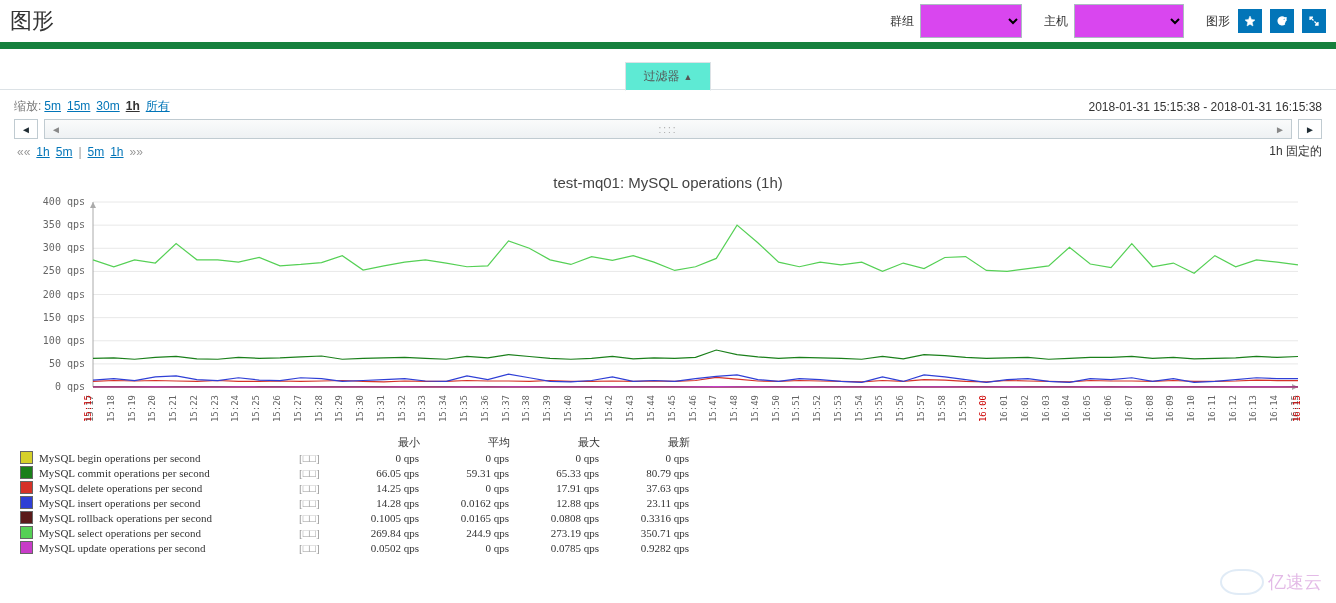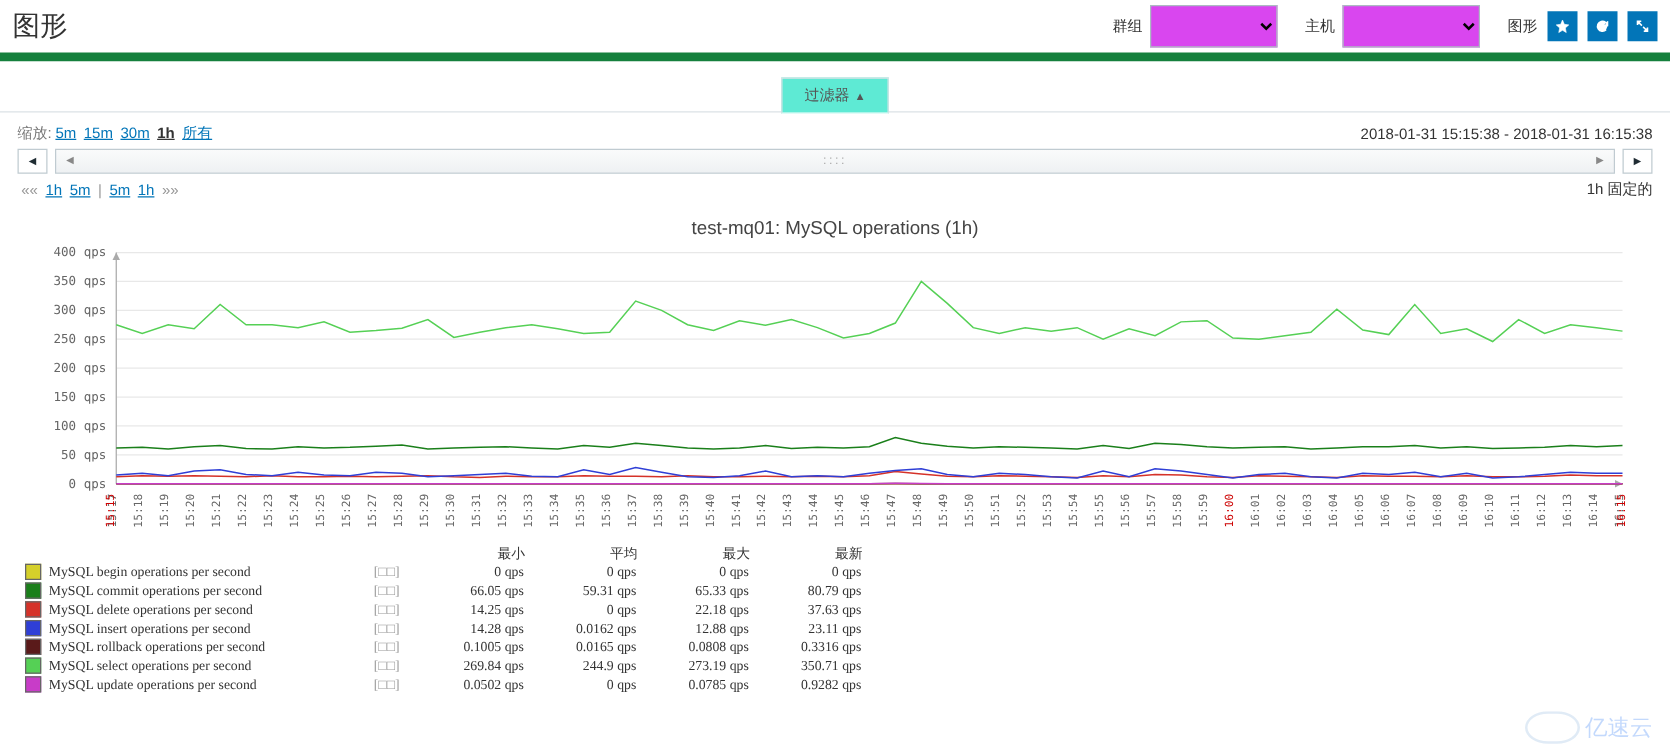--- a/index.html
+++ b/index.html
@@ -35,21 +35,21 @@
 .legend-head{display:flex}
 .legend-head span{width:90px;text-align:right}
 .legend-head .pad{width:310px}
 .lrow{display:flex;align-items:center;height:15px}
 .lswatch{width:11px;height:11px;border:1px solid #666;margin-right:6px}
 .lname{width:260px}
 .lbrk{width:30px;color:#999}
 .lval{width:90px;text-align:right}
 .watermark{position:fixed;right:14px;bottom:8px;opacity:.3;display:flex;align-items:center}
 .watermark .cloud{width:40px;height:22px;border-radius:50%/60%;border:2px solid #99bce0;position:relative}
-.watermark .t{font-size:18px;margin-left:4px;color:#3b82f6;font-family:"Microsoft YaHei"}
+.watermark .t{font-size:18px;margin-left:4px;color:#a21caf;font-family:"Microsoft YaHei"}
 </style>
 </head>
 <body>
 
 <div class="header">
   <h1>图形</h1>
   <span class="lbl">群组</span>
   <select><option>Linux servers</option></select>
   <span class="lbl">主机</span>
   <select style="min-width:110px"><option>test-mq01</option></select>
@@ -222,21 +222,21 @@
         <span class="lval">59.31 qps</span>
         <span class="lval">65.33 qps</span>
         <span class="lval">80.79 qps</span>
       </div>
       <div class="lrow">
         <span class="lswatch" style="background: rgb(213, 50, 41);"></span>
         <span class="lname">MySQL delete operations per second</span>
         <span class="lbrk">[□□]</span>
         <span class="lval">14.25 qps</span>
         <span class="lval">0 qps</span>
-        <span class="lval">22.18 qps</span>
+        <span class="lval">17.91 qps</span>
         <span class="lval">37.63 qps</span>
       </div>
       <div class="lrow">
         <span class="lswatch" style="background: rgb(47, 63, 214);"></span>
         <span class="lname">MySQL insert operations per second</span>
         <span class="lbrk">[□□]</span>
         <span class="lval">14.28 qps</span>
         <span class="lval">0.0162 qps</span>
         <span class="lval">12.88 qps</span>
         <span class="lval">23.11 qps</span>

